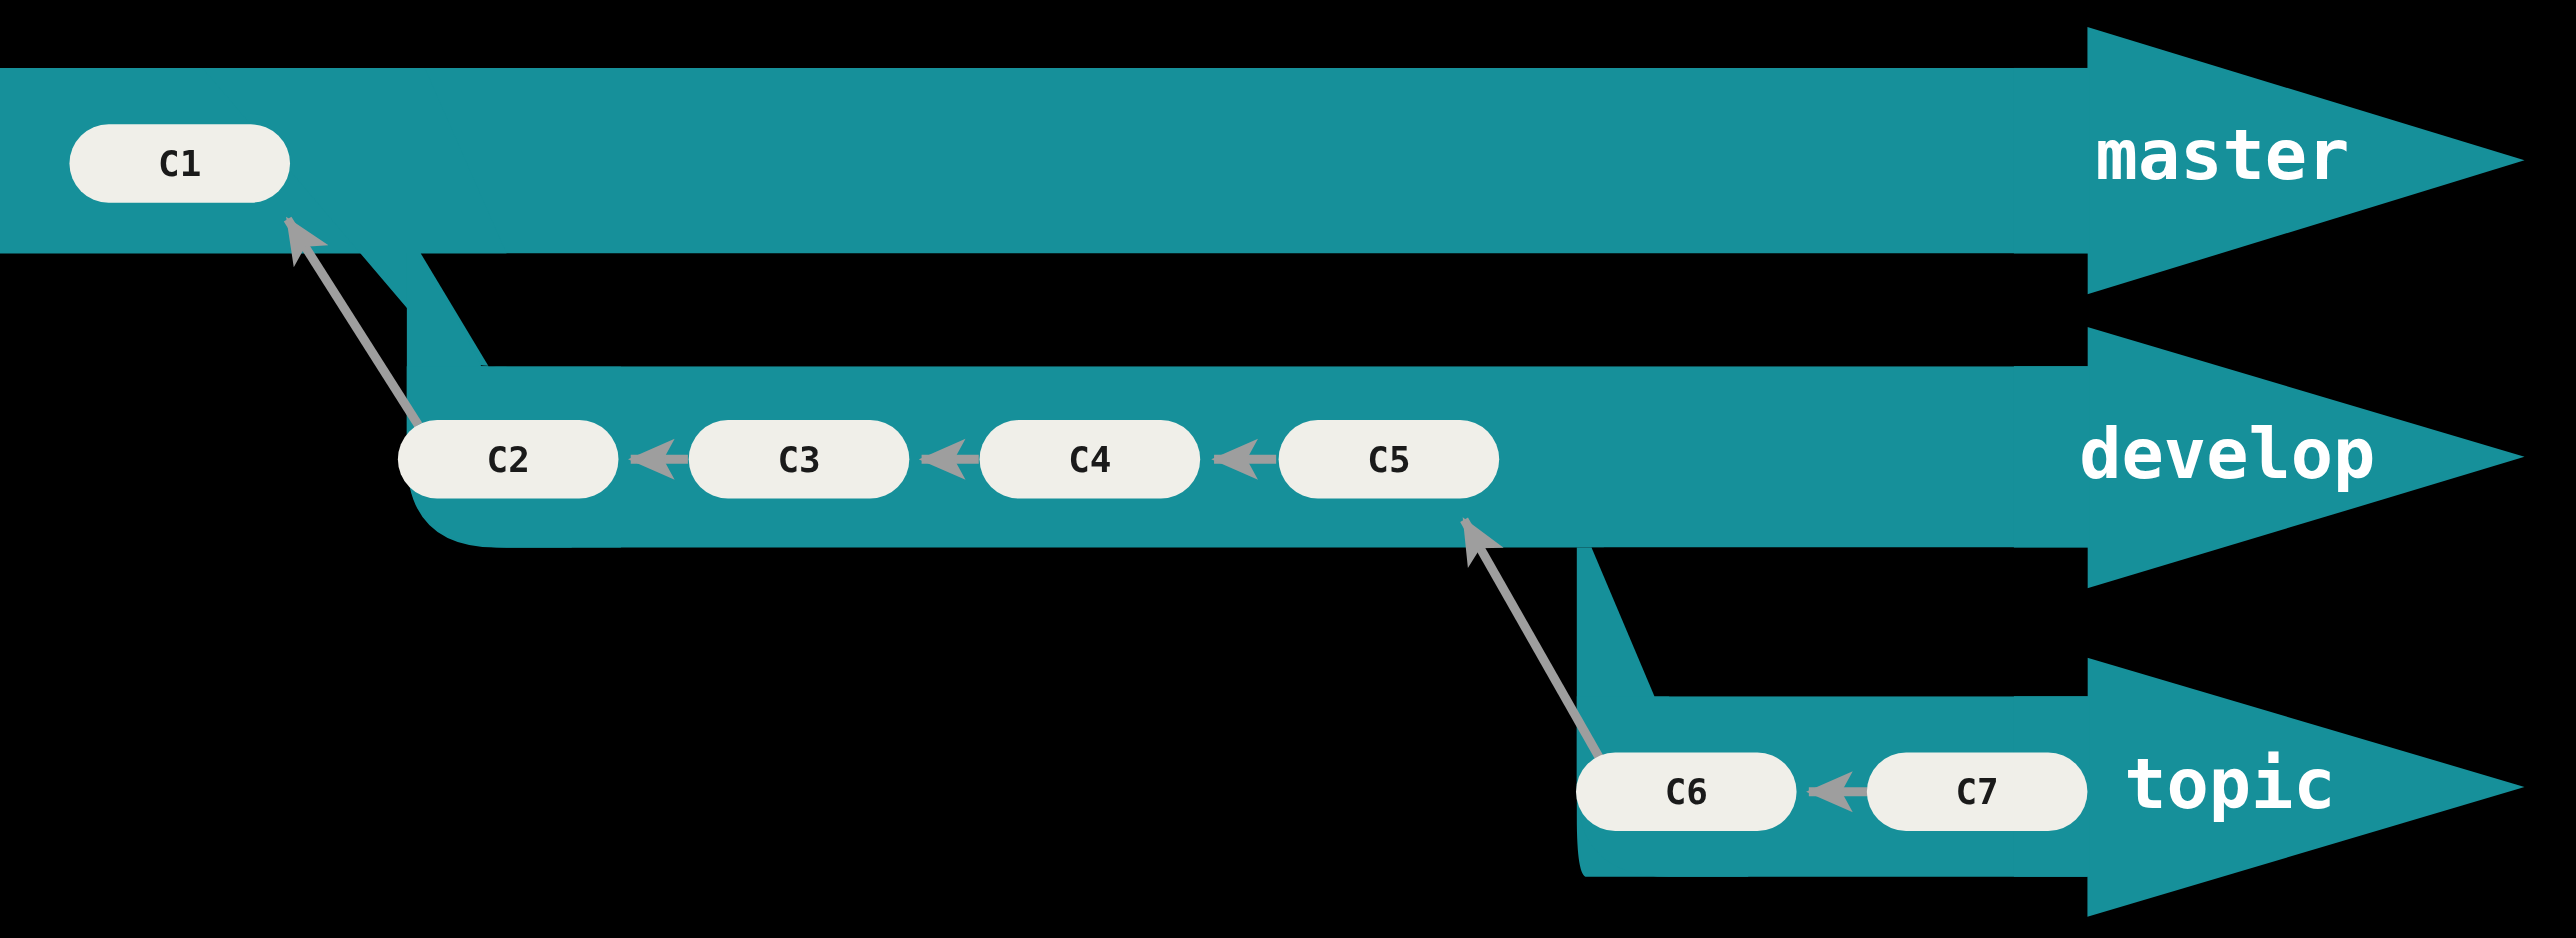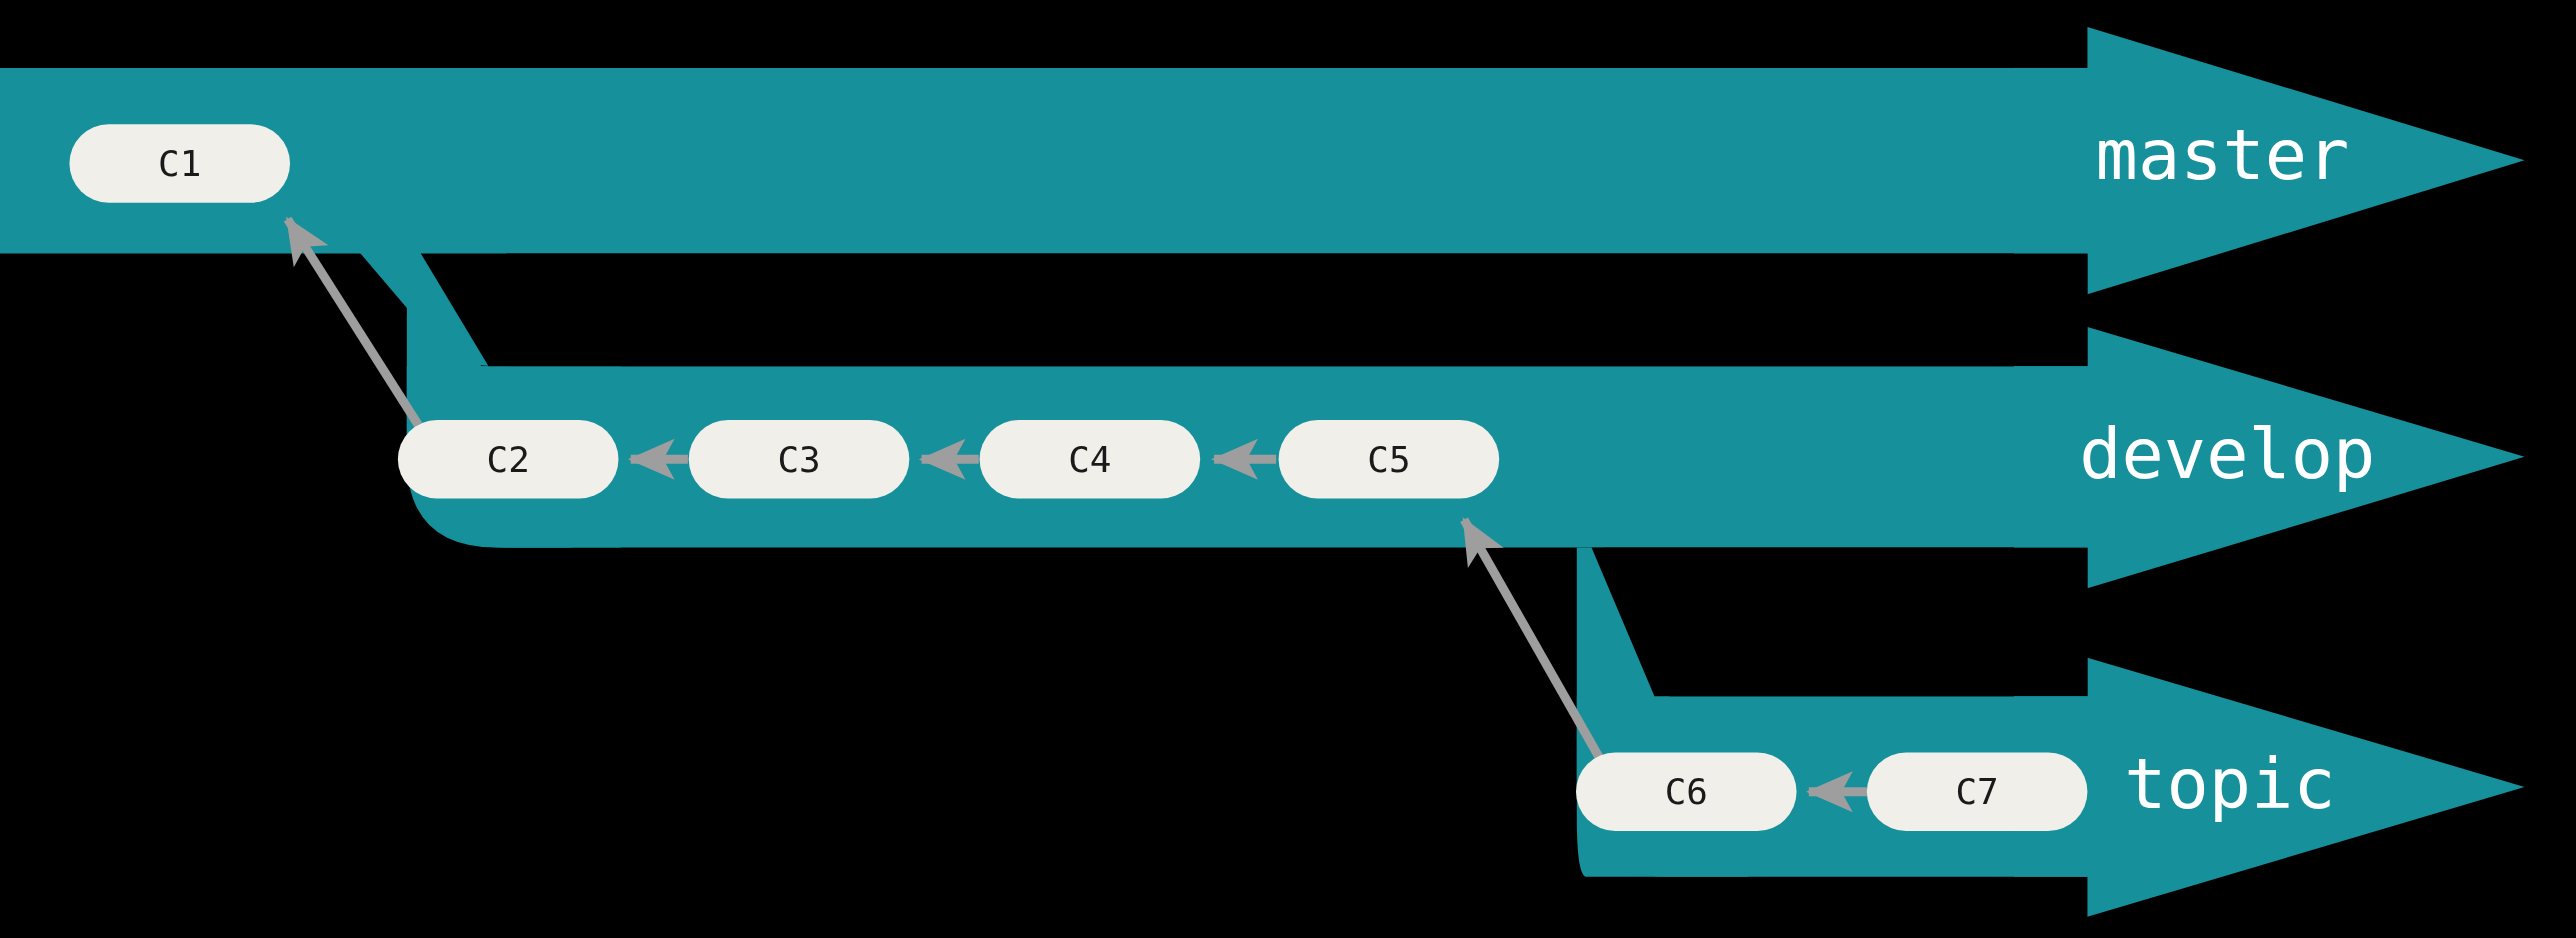--- a/index.html
+++ b/index.html
@@ -9,20 +9,21 @@
   }
   body {
     font-family: "DejaVu Sans Mono", "Liberation Mono", monospace;
   }
   #stage {
     position: relative;
     width: 2576px;
     height: 939px;
     background: #000000;
     overflow: hidden;
+    font-weight: bold;
   }
   #diagram {
     position: absolute;
     left: 0;
     top: 0;
     width: 2576px;
     height: 939px;
     display: block;
   }
   .branch-label {

